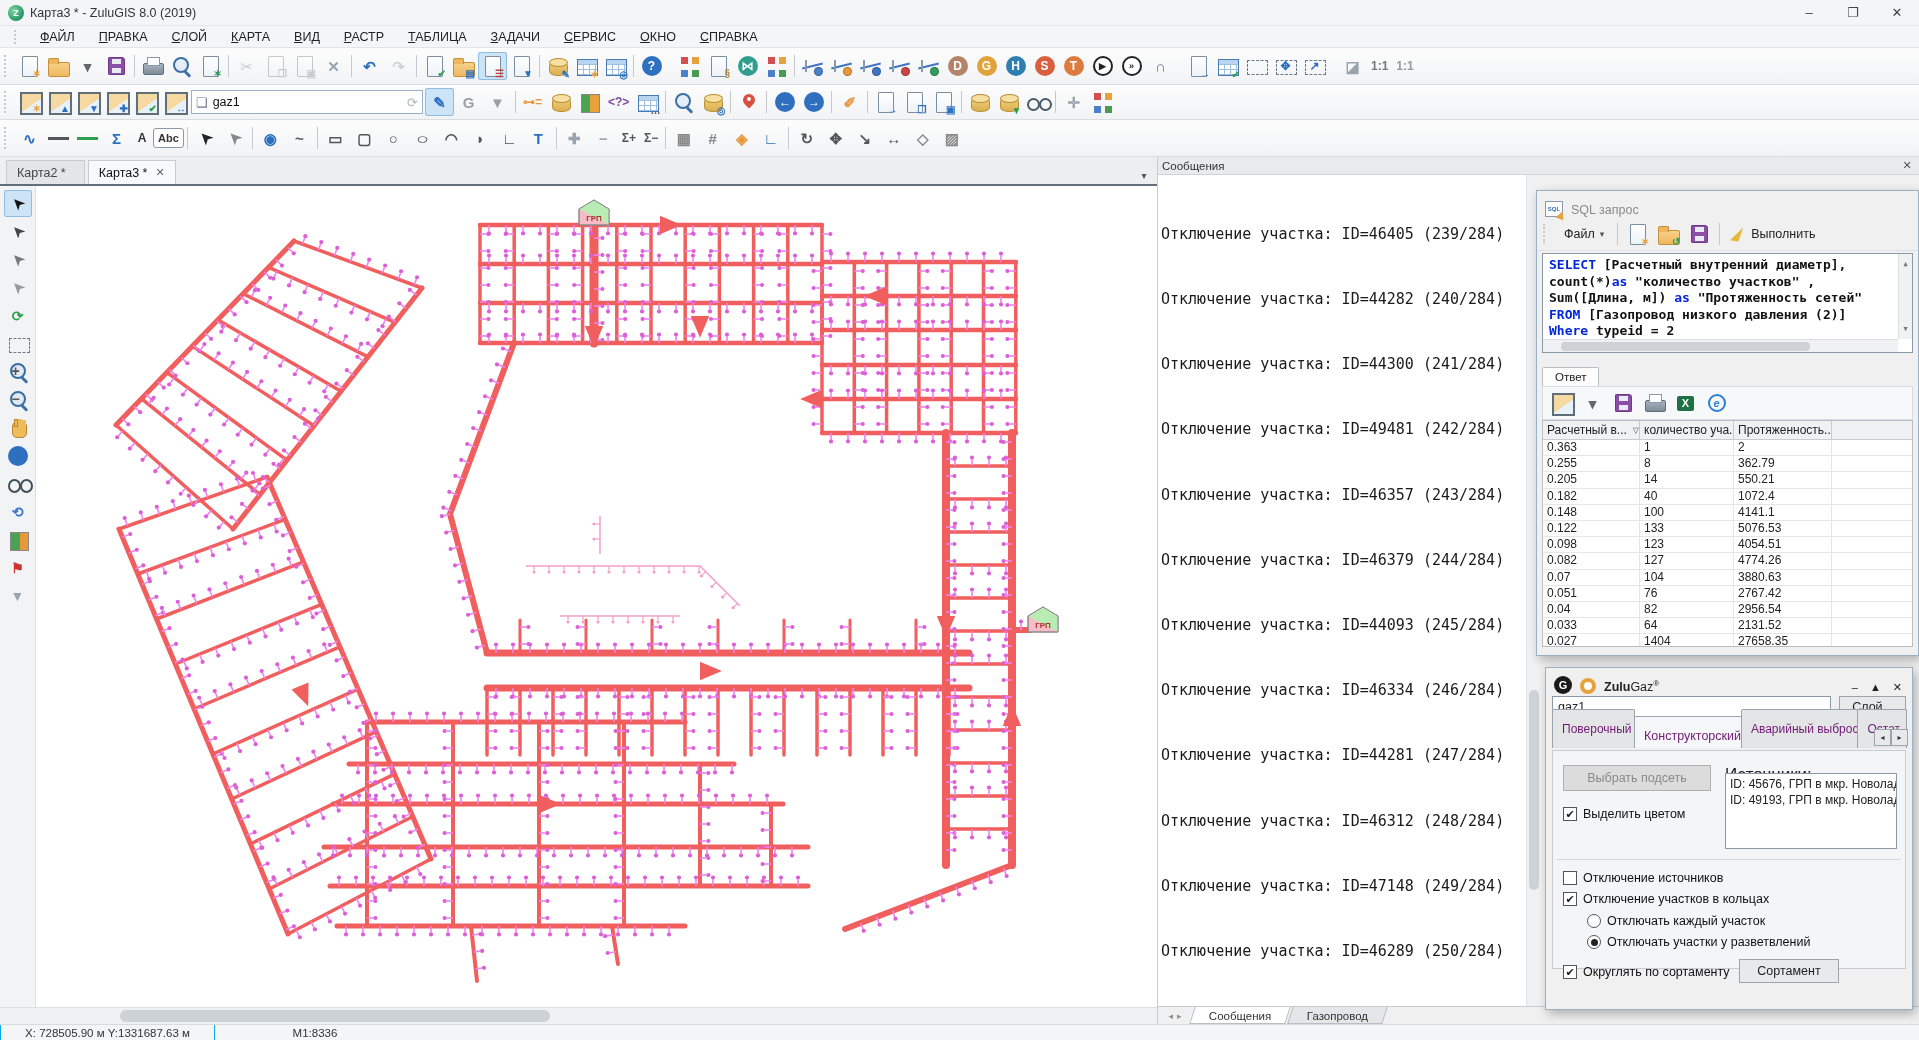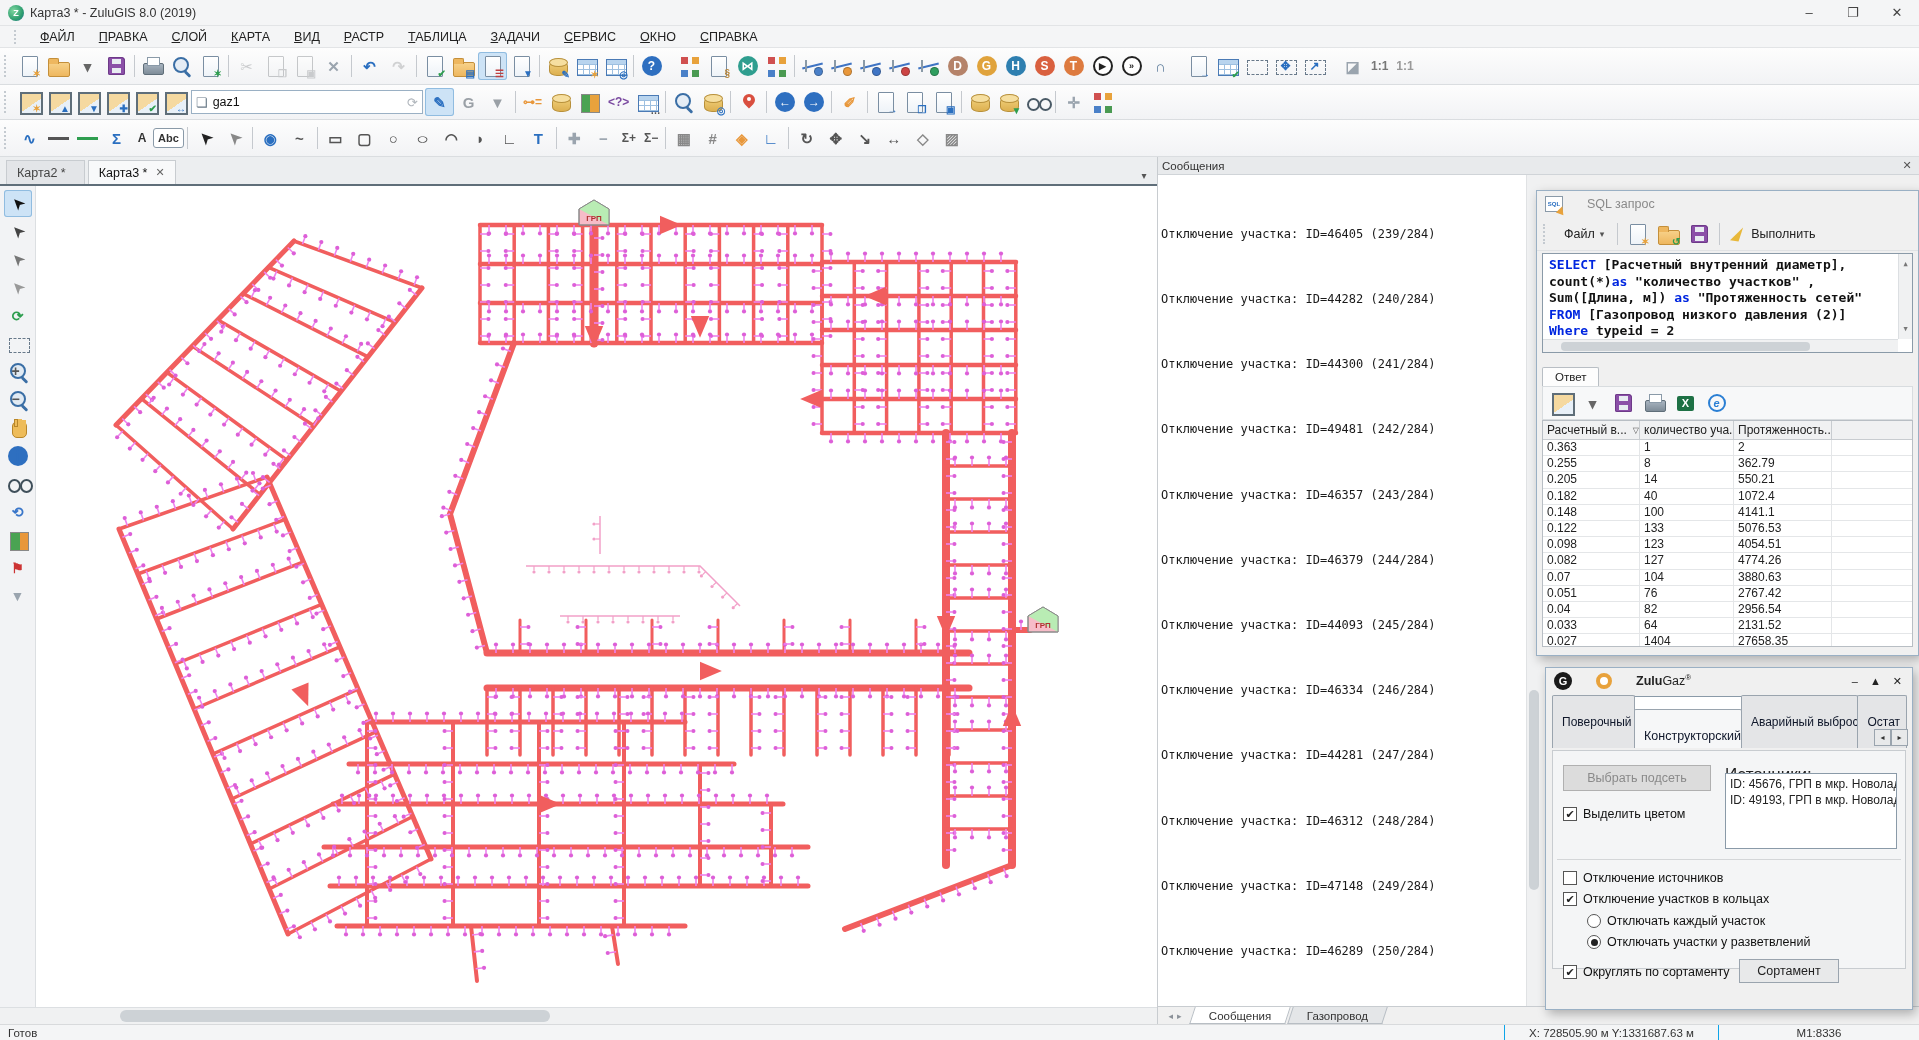--- a/index.html
+++ b/index.html
@@ -92,32 +92,32 @@
   .lefttools{position:absolute;top:0;left:0;width:36px;bottom:0;background:#f2f3f5;border-right:1px solid #dcdfe2;display:flex;flex-direction:column;align-items:center;padding-top:4px;gap:1px;z-index:5}
   .lti{width:28px;height:27px;display:flex;align-items:center;justify-content:center;position:relative;border-radius:3px;flex:none}
   .lti .ov{font-size:14px;line-height:1;color:var(--c,#555);font-weight:600}
   .mapscroll{position:absolute;top:1007px;left:0;width:1157px;height:17px;background:#f0f1f2;border-top:1px solid #dcdfe2}
   .mapscroll .thumb{position:absolute;top:2px;left:120px;width:430px;height:12px;background:#cdd2d6;border-radius:6px}
 
   
   .msgpanel{position:absolute;top:157px;left:1157px;right:0;bottom:16px;background:#f0f0f0;border-left:1px solid #c8ccd0}
   .msgtitle{position:absolute;top:0;left:0;right:0;height:18px;background:#e8eaec;border-bottom:1px solid #d0d4d8;display:flex;align-items:center;padding:0 4px;font-size:11.5px;color:#333}
   .msgtitle .mclose{margin-left:auto;width:16px;text-align:center;color:#555;font-size:11px}
-  .msgtext{position:absolute;top:18px;left:0;width:368px;bottom:18px;background:#fff;overflow:hidden;padding:2px 0 0 3px;font-family:"DejaVu Sans Mono",monospace;font-size:12px;line-height:16.3px;color:#1a1a1a;white-space:pre}
+  .msgtext{position:absolute;top:18px;left:0;width:368px;bottom:18px;background:#fff;overflow:hidden;padding:2px 0 0 3px;font-family:"DejaVu Sans Mono",monospace;font-size:15px;line-height:16.3px;color:#1a1a1a;white-space:pre}
   .msgscroll{position:absolute;top:18px;left:368px;width:14px;bottom:18px;background:#f0f1f2;border-left:1px solid #e0e2e4}
   .msgscroll .thumb{position:absolute;left:2px;width:10px;top:62%;height:24%;background:#cdd2d6;border-radius:5px}
   .msgtabs{position:absolute;bottom:0;left:0;right:0;height:18px;background:#f0f0f0;border-top:1px solid #c8ccd0;display:flex;align-items:stretch;font-size:11.5px}
   .msgnav{width:34px;display:flex;align-items:center;justify-content:center;color:#8a9098;gap:4px;font-size:9px}
   .sheettab{position:relative;padding:1px 16px 0;transform:skewX(-18deg);border:1px solid #b8bec4;border-top:none;background:#e4e6e8;margin-right:2px;display:flex;align-items:center}
   .sheettab.active{background:#fff}
   .sheettab span{display:inline-block;transform:skewX(18deg);color:#333}
 
   
   .float{position:absolute;background:#f0f0f0;border:1px solid #9ab0c4;box-shadow:3px 4px 10px rgba(0,0,0,.28)}
-  .ftitle{height:26px;display:flex;align-items:center;padding:0 8px;gap:24px;background:#f0f0f0}
+  .ftitle{height:26px;display:flex;align-items:flex-end;padding:0 8px;gap:8px;background:#f0f0f0}
   .ftitle .tname{font-size:12.5px}
 
   
   #sqlwin{left:1536px;top:190px;width:383px;height:466px}
   #sqlwin .tname{color:#8a8a8a}
   .sqlicon{width:18px;height:16px;background:#fff;border:1px solid #8a9aa8;font-size:6px;font-weight:bold;color:#2a6fc0;display:flex;align-items:center;justify-content:center;position:relative}
   .sqlicon::after{content:"";position:absolute;right:-3px;bottom:-3px;width:0;height:0;border-left:4px solid transparent;border-right:4px solid transparent;border-bottom:8px solid #e8a23c;transform:rotate(20deg)}
   .sqltb{height:34px;display:flex;align-items:center;padding:0 6px;gap:2px;border-bottom:1px solid #e0e2e4}
   .sqltb::before{content:"";width:4px;height:20px;border-left:2px dotted #c4cad0;margin-right:5px}
   .filebtn{display:flex;align-items:center;gap:5px;padding:4px 8px;font-size:12.5px;color:#222;border-radius:3px}
@@ -147,21 +147,21 @@
   .zg-g{width:18px;height:18px;border-radius:50%;background:#1a1a1a;color:#fff;font-size:11px;font-weight:bold;display:flex;align-items:center;justify-content:center}
   .zg-o{width:16px;height:16px;border-radius:50%;border:4px solid #e8a23c;background:#fff}
   .zg-name{font-size:15px}
   .zg-name b{font-weight:bold}
   .zg-name sup{font-size:8px}
   .zctrl{margin-left:auto;display:flex;gap:12px;color:#222;font-size:11px;padding-right:2px}
   .zrow1{display:flex;align-items:center;padding:0 6px;gap:8px;height:26px}
   .zinput{flex:1;height:22px;background:#fff;border:1px solid #8a9aa8;padding:0 5px;display:flex;align-items:center;font-size:12.5px}
   .zbtn{height:22px;background:#e8e9ea;border:1px solid #9aa4ae;padding:0 12px;display:flex;align-items:center;justify-content:center;font-size:12.5px;color:#222}
   .ztabs{display:flex;align-items:flex-end;padding:4px 6px 0;height:28px;position:relative}
-  .ztab{padding:19px 9px;font-size:12px;background:#e4e5e7;border:1px solid #9aa4ae;border-bottom:none;margin-right:-1px;border-radius:2px 2px 0 0;white-space:nowrap;overflow:hidden;color:#0f172a}
+  .ztab{padding:12px 9px;font-size:12px;background:#e4e5e7;border:1px solid #9aa4ae;border-bottom:none;margin-right:-1px;border-radius:2px 2px 0 0;white-space:nowrap;overflow:hidden;color:#701a75}
   .ztab.active{background:#f6f7f8;padding-bottom:5px;position:relative;z-index:2;font-size:12.5px}
   .ztabnav{position:absolute;right:4px;bottom:2px;display:flex}
   .ztabnav div{width:17px;height:17px;border:1px solid #9aa4ae;background:#e8e9ea;display:flex;align-items:center;justify-content:center;font-size:8px;color:#333}
   .zframe{position:absolute;left:6px;right:6px;top:82px;bottom:40px;border:1px solid #c8ccd0;background:#f4f5f6}
   .zdisbtn{position:absolute;left:10px;top:14px;width:148px;height:26px;background:#dcdcdc;border:1px solid #b0b0b0;color:#8a8a8a;display:flex;align-items:center;justify-content:center;font-size:12.5px}
   .zcheck{display:flex;align-items:center;gap:6px;font-size:12.5px;color:#111}
   .cbox{width:14px;height:14px;background:#fff;border:1px solid #555;display:flex;align-items:center;justify-content:center;font-size:11px;color:#222;flex:none}
   .rdot{width:14px;height:14px;border-radius:50%;background:#fff;border:1px solid #555;display:flex;align-items:center;justify-content:center;flex:none}
   .rdot.on::after{content:"";width:7px;height:7px;border-radius:50%;background:#222}
   .zhl{position:absolute;left:10px;top:56px}
@@ -3421,16 +3421,15 @@
     </div>
     <div class="zcheck zopt3">
       <span class="cbox">✔</span>
       <span>Округлять по сортаменту</span>
     </div>
     <div class="zbtn zsort">Сортамент</div>
   </div>
 </div>
 
 <div class="statusbar">
-  <div class="st-ready">Готов</div>
   <div class="st-cell st-coords">X: 728505.90 м  Y:1331687.63 м</div>
   <div class="st-cell st-scale">М1:8336</div>
 </div>
 
 </body></html>

